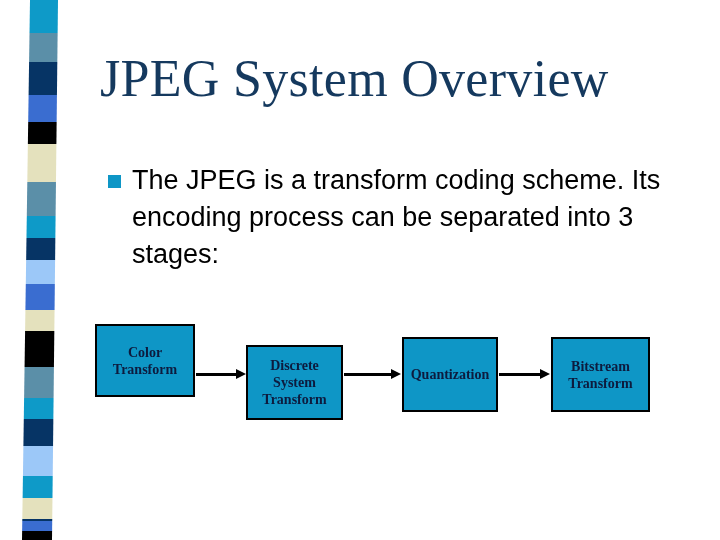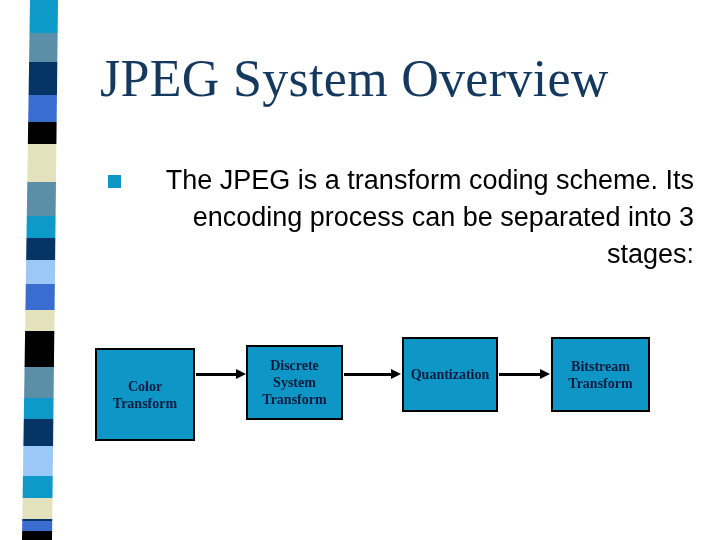--- a/index.html
+++ b/index.html
@@ -51,21 +51,20 @@
     letter-spacing: 0.3px;
     white-space: nowrap;
   }
 
   
   #body {
     position: absolute;
     left: 104px;
     top: 162px;
     width: 590px;
-    text-align: right;
   }
   .bullet-row {
     position: relative;
     padding-left: 28px;
   }
   .bullet-marker {
     position: absolute;
     left: 4px;
     top: 13px;
     width: 13px;
@@ -167,21 +166,21 @@
 
   <div id="body">
     <div class="bullet-row">
       <span class="bullet-marker"></span>
       <span class="bullet-text">The JPEG is a transform coding scheme. Its encoding process can be separated into 3 stages:</span>
     </div>
   </div>
 
   <div id="diagram">
 
-    <div class="flow-box" style="left:95px; top:348px; width:100px; height:93px;">
+    <div class="flow-box" style="left:95px; top:324px; width:100px; height:73px;">
       <div class="flow-label">
         <span>Color</span><br>
         <span>Transform</span>
       </div>
     </div>
 
     <div class="arrow" style="left:196px; top:373px; width:41px;"></div>
 
     <div class="flow-box" style="left:246px; top:337px; width:97px; height:75px;margin-top:8px;">
       <div class="flow-label">

